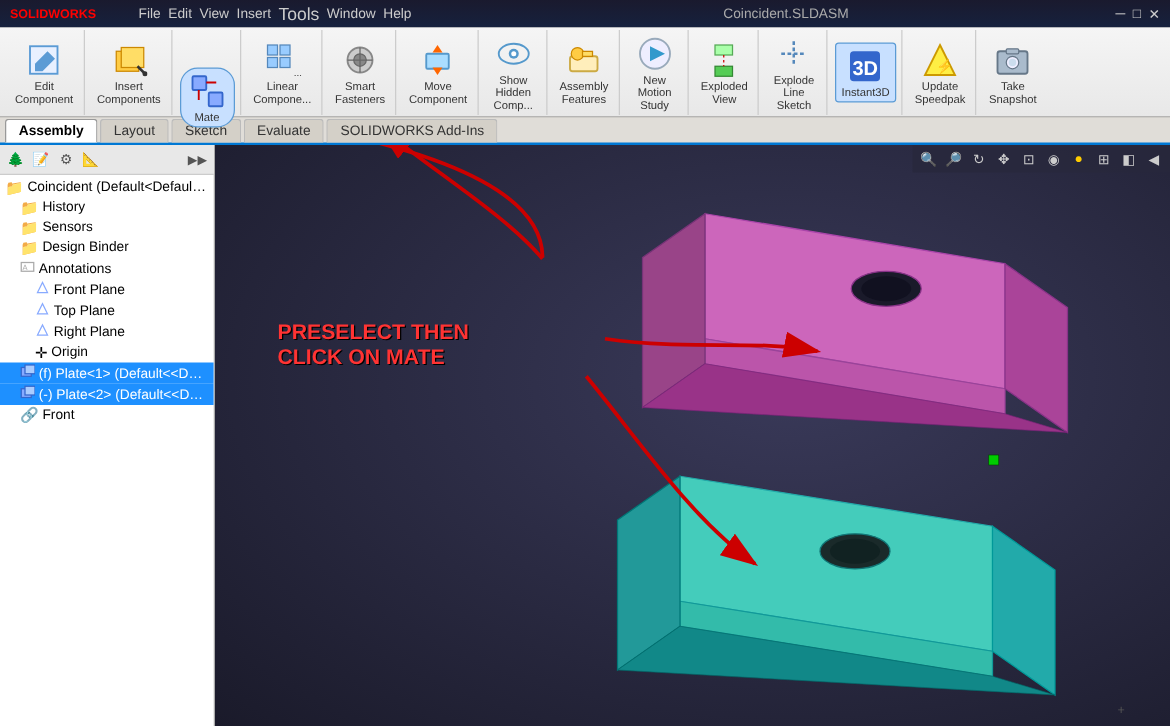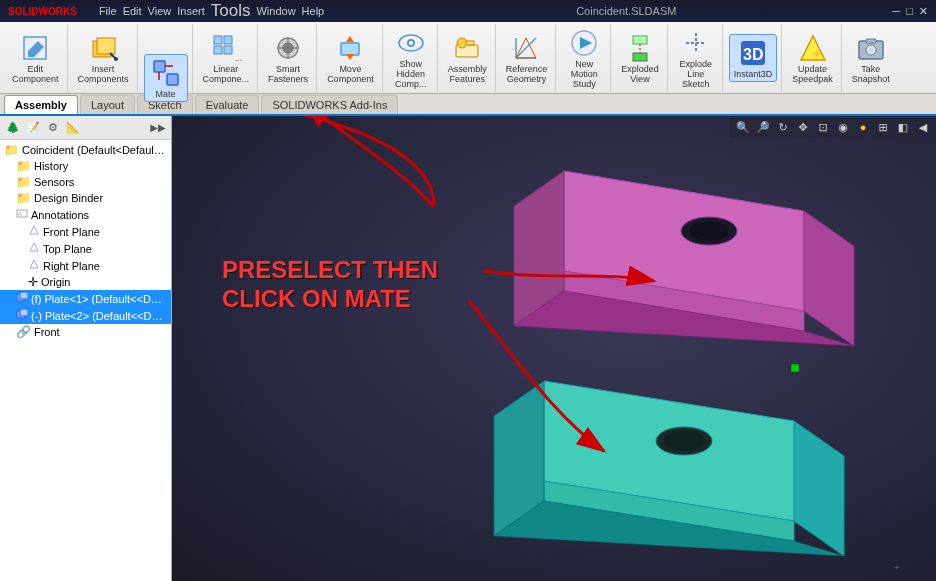--- a/index.html
+++ b/index.html
@@ -58,21 +58,21 @@
       display: flex;
       align-items: center;
       justify-content: center;
       font-size: 20px;
     }
 
     
     .mate-btn-highlight {
       background: #c8e0ff;
       border: 1px solid #5b9bd5;
-      border-radius: 3px;
+      border-radius: 14px;
       position: relative;
       margin-top: 40px;
     }
 
     
     #tab-strip {
       height: 22px;
       background: #e0ddd8;
       border-bottom: 2px solid #0078d4;
       display: flex;
@@ -164,21 +164,21 @@
       height: 100%;
       background: radial-gradient(ellipse at 60% 40%, #3a3a5a 0%, #1a1a2a 100%);
     }
 
     
     #instruction-text {
       position: absolute;
       left: 50px;
       top: 140px;
       color: #ff3333;
-      font-size: 24px;
+      font-size: 17px;
       font-weight: 900;
       font-family: Arial Black, sans-serif;
       text-shadow: 1px 1px 0 #000;
       line-height: 1.2;
       user-select: none;
     }
 
     
     #viewport-header {
       position: absolute;
@@ -197,25 +197,25 @@
       color: #ccc; font-size: 11px; cursor: pointer;
       border-radius: 2px;
     }
   </style>
 </head>
 <body>
 
 <div id="title-bar">
   <div class="left">
     <span class="logo">SOLIDWORKS</span>
-    <span style="color:#ccc;font-size:11px;cursor:pointer;margin-left:16px">File</span>
+    <span style="color:#ccc;font-size:11px;cursor:pointer;margin-left:28px">File</span>
     <span style="color:#ccc;font-size:11px;cursor:pointer">Edit</span>
     <span style="color:#ccc;font-size:11px;cursor:pointer">View</span>
     <span style="color:#ccc;font-size:11px;cursor:pointer">Insert</span>
-    <span style="color:#ccc;font-size:17px;cursor:pointer">Tools</span>
+    <span style="color:#ccc;font-size:14px;cursor:pointer">Tools</span>
     <span style="color:#ccc;font-size:11px;cursor:pointer">Window</span>
     <span style="color:#ccc;font-size:11px;cursor:pointer">Help</span>
   </div>
   <span class="title-text">Coincident.SLDASM</span>
   <div style="display:flex;gap:6px">
     <span style="color:#ccc;cursor:pointer">─</span>
     <span style="color:#ccc;cursor:pointer">□</span>
     <span style="color:#ccc;cursor:pointer">✕</span>
   </div>
 </div>
@@ -323,33 +323,20 @@
         <svg width="30" height="30" viewBox="0 0 30 30">
           <rect x="4" y="12" width="22" height="12" fill="#ffeebb" stroke="#ccaa44" stroke-width="1.5" rx="2"></rect>
           <circle cx="10" cy="10" r="5" fill="#ffcc44" stroke="#cc8800" stroke-width="1"></circle>
           <path d="M14 8 L22 8 L22 12 L14 12Z" fill="#ffdd66" stroke="#cc8800" stroke-width="1"></path>
         </svg>
       </div>
       <span>Assembly<br>Features</span>
     </div>
   </div>
 
-  <div class="ribbon-group">
-    <div class="ribbon-btn">
-      <div class="icon-area">
-        <svg width="30" height="30" viewBox="0 0 30 30">
-          <line x1="5" y1="25" x2="25" y2="5" stroke="#5599cc" stroke-width="1.5"></line>
-          <line x1="5" y1="25" x2="25" y2="25" stroke="#5599cc" stroke-width="1.5"></line>
-          <line x1="5" y1="5" x2="5" y2="25" stroke="#5599cc" stroke-width="1.5"></line>
-          <polygon points="15,5 25,25 5,25" fill="none" stroke="#cc5500" stroke-width="1"></polygon>
-        </svg>
-      </div>
-      <span>Reference<br>Geometry</span>
-    </div>
-  </div>
 
   <div class="ribbon-group">
     <div class="ribbon-btn">
       <div class="icon-area">
         <svg width="30" height="30" viewBox="0 0 30 30">
           <circle cx="15" cy="15" r="12" fill="#eef" stroke="#99aabb" stroke-width="1.5"></circle>
           <polygon points="11,9 23,15 11,21" fill="#3399cc"></polygon>
         </svg>
       </div>
       <span>New<br>Motion<br>Study</span>

